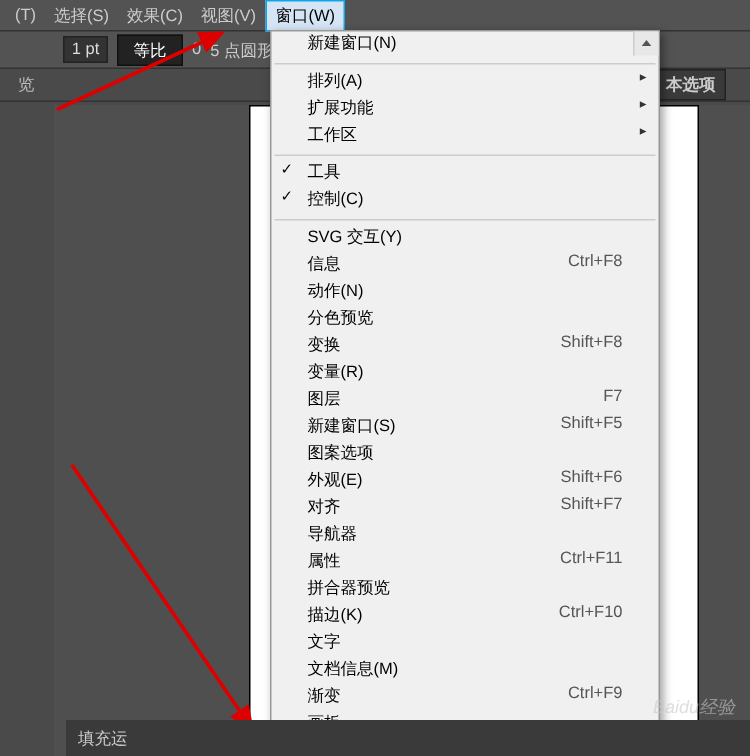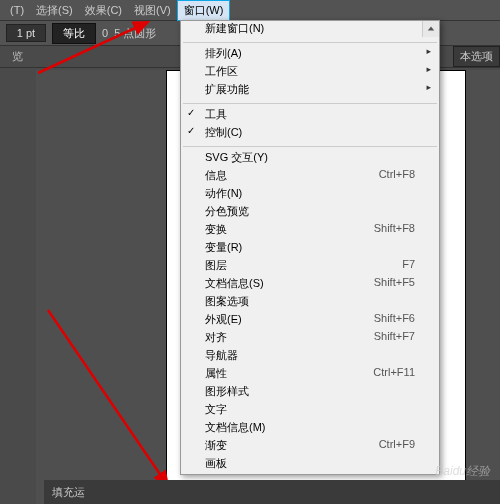--- a/index.html
+++ b/index.html
@@ -1,23 +1,23 @@
 <!DOCTYPE html>
 <html><head>
 <meta charset="utf-8">
 <style>
   * { margin: 0; padding: 0; box-sizing: border-box; }
   body { font-family: "Microsoft YaHei", sans-serif; font-size: 11px; background: #4a4a4a; width: 500px; height: 504px; overflow: hidden; position: relative; color: #ccc; }
   .menubar { display: flex; background: #535353; height: 20px; align-items: center; padding-left: 4px; }
   .menubar .menu { padding: 2px 6px; cursor: default; }
   .menubar .menu.active { background: #d6e5f5; color: #000; border: 1px solid #0ea5e9; }
   .toolbar { display: flex; background: #535353; height: 26px; align-items: center; padding: 0 6px; gap: 6px; border-top: 1px solid #333; border-bottom: 1px solid #333; }
-  .stroke-box { background: #333; width: 40px; height: 18px; border: 1px solid #222; display: flex; align-items: center; justify-content: center; color:#ddd; }
+  .stroke-box { background: #333; width: 30px; height: 18px; border: 1px solid #222; display: flex; align-items: center; justify-content: center; color:#ddd;margin-left:36px; }
   .option-label { background: #222; padding: 2px 10px; color: #fff; border: 1px solid #111; }
-  .right-tag { position:absolute; right:0; top:46px; background:#3a3a3a; padding:2px 6px; border:1px solid #222; }
+  .right-tag { position:absolute; right:16px; top:46px; background:#3a3a3a; padding:2px 6px; border:1px solid #222;font-weight:bold; }
   .tab-strip { display:flex; align-items:center; background:#4a4a4a; height:22px; padding-left:6px; border-bottom:1px solid #333; }
   .tab { padding:2px 6px; color:#bbb; }
   .canvas-area { position:absolute; left:36px; top:70px; right:0; bottom:0; background:#4f4f4f; }
   .white-doc { position:absolute; left:130px; top:0; width:300px; height:430px; background:#fff; border:1px solid #000; }
   .dropdown { position:absolute; left:180px; top:20px; width:260px; background:#f0f0f0; border:1px solid #999; box-shadow:2px 2px 6px rgba(0,0,0,0.4); color:#000; }
   .drop-scroll { position:absolute; top:0; right:0; width:17px; height:16px; background:#e8e8e8; border-left:1px solid #ccc; display:flex; align-items:center; justify-content:center; }
   .drop-scroll svg { width:8px; height:8px; }
   .item { display:flex; height:18px; padding:0 24px 0 24px; position:relative; cursor:default; white-space:nowrap; }
   .item .check { position:absolute; left:6px; font-size:10px; }
   .item .label { flex:1; }
@@ -66,24 +66,24 @@
   </div>
   <div id="dropdown-body">
       <div class="item">
         <span class="label">新建窗口(N)</span>
       </div>
       <div class="sep"></div>
       <div class="item sub">
         <span class="label">排列(A)</span>
       </div>
       <div class="item sub">
-        <span class="label">工作区</span>
+        <span class="label">扩展功能</span>
       </div>
       <div class="item sub">
-        <span class="label">扩展功能</span>
+        <span class="label">工作区</span>
       </div>
       <div class="sep"></div>
       <div class="item">
         <span class="check">✓</span>
         <span class="label">工具</span>
       </div>
       <div class="item">
         <span class="check">✓</span>
         <span class="label">控制(C)</span>
       </div>
@@ -106,21 +106,21 @@
         <span class="cut">Shift+F8</span>
       </div>
       <div class="item">
         <span class="label">变量(R)</span>
       </div>
       <div class="item">
         <span class="label">图层</span>
         <span class="cut">F7</span>
       </div>
       <div class="item">
-        <span class="label">文档信息(S)</span>
+        <span class="label">新建窗口(S)</span>
         <span class="cut">Shift+F5</span>
       </div>
       <div class="item">
         <span class="label">图案选项</span>
       </div>
       <div class="item">
         <span class="label">外观(E)</span>
         <span class="cut">Shift+F6</span>
       </div>
       <div class="item">
@@ -128,21 +128,25 @@
         <span class="cut">Shift+F7</span>
       </div>
       <div class="item">
         <span class="label">导航器</span>
       </div>
       <div class="item">
         <span class="label">属性</span>
         <span class="cut">Ctrl+F11</span>
       </div>
       <div class="item">
-        <span class="label">图形样式</span>
+        <span class="label">拼合器预览</span>
+      </div>
+      <div class="item">
+        <span class="label">描边(K)</span>
+        <span class="cut">Ctrl+F10</span>
       </div>
       <div class="item">
         <span class="label">文字</span>
       </div>
       <div class="item">
         <span class="label">文档信息(M)</span>
       </div>
       <div class="item">
         <span class="label">渐变</span>
         <span class="cut">Ctrl+F9</span>

